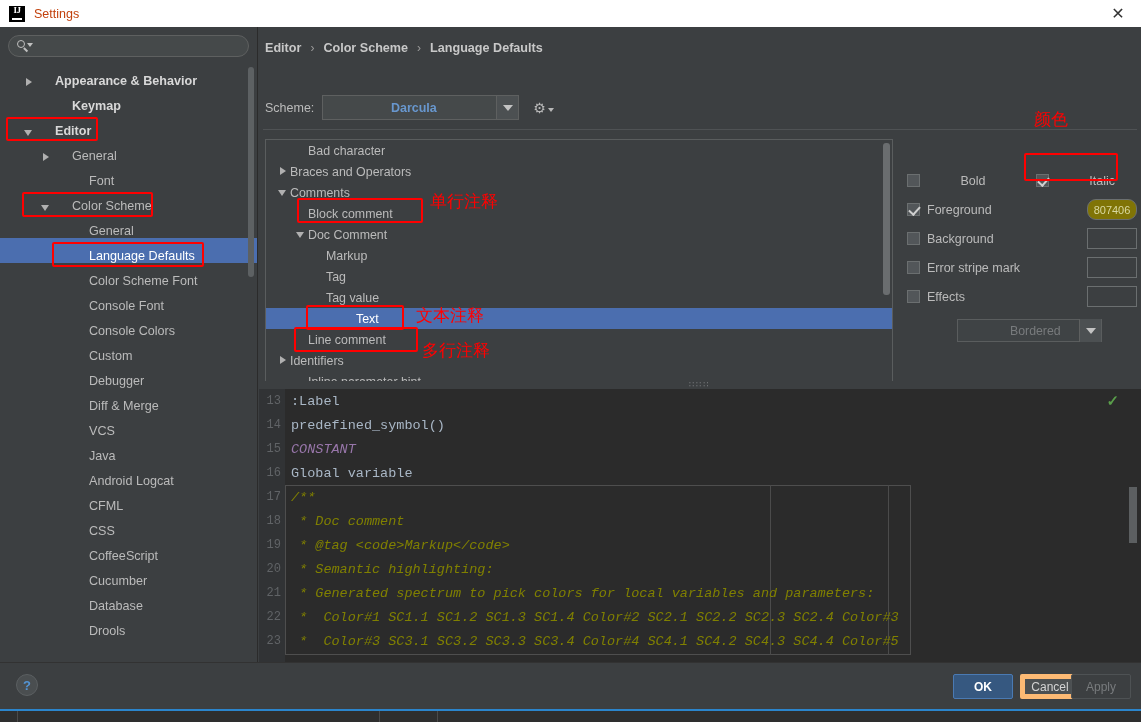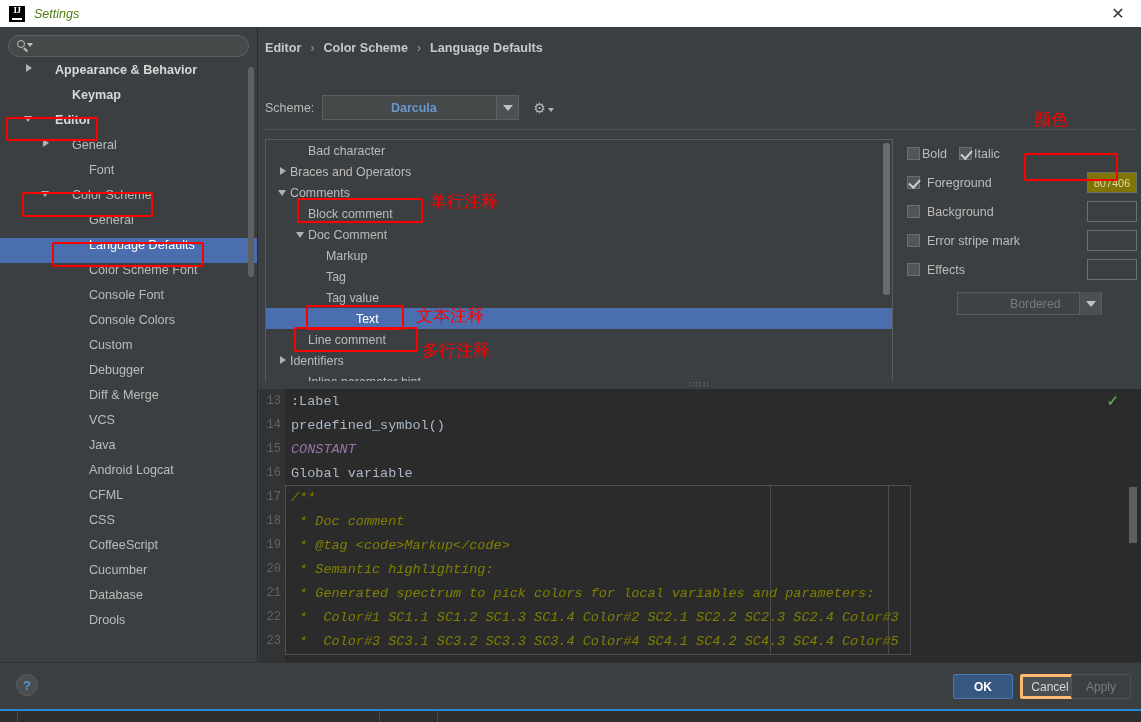--- a/index.html
+++ b/index.html
@@ -23,21 +23,21 @@
   .ij-logo::before {
     content: "IJ"; position: absolute; left: 0; top: -1px; width: 16px;
     text-align: center; color: #fff; font-size: 9px; font-weight: bold;
     font-family: "Liberation Serif", serif; letter-spacing: -0.5px;
   }
   .ij-logo::after {
     content: ""; position: absolute; left: 3px; bottom: 2px; width: 10px; height: 2px;
     background: #fff;
   }
   .title-text {
-    margin-left: 9px; font-size: 12.5px; color: #4d7c0f; font-style: italic;
+    margin-left: 9px; font-size: 12.5px; color: #c2410c;
   }
   .close-btn {
     position: absolute; right: 0; top: 0; width: 46px; height: 27px;
     display: flex; align-items: center; justify-content: center;
     color: #333; font-size: 16px; font-family: "DejaVu Sans", sans-serif;
     cursor: pointer;
   }
 
   
   .sidebar {
@@ -58,21 +58,21 @@
     position: absolute; left: 7px; top: 8px; width: 5px; height: 1.6px;
     background: #c0c0c0; transform: rotate(45deg); transform-origin: left center;
   }
   .search-icon .caret {
     position: absolute; left: 10px; top: 4px;
     border-left: 3px solid transparent; border-right: 3px solid transparent;
     border-top: 4px solid #c0c0c0;
   }
   .tree { position: relative; margin-top: 2px; height: 600px; overflow: hidden; }
   .t-item {
-    height: 25px; display: flex; align-items: flex-start;
+    height: 25px; display: flex; align-items: flex-end;
     font-size: 12.6px; color: #bbbbbb; white-space: nowrap; cursor: default; gap: 16px;
   }
   .t-item.bold { color: #d8d8d8; font-weight: bold; }
   .t-item.selected { background: #4b6eaf; color: #ffffff; }
   .t-arrow {
     width: 11px; height: 11px; position: relative; margin-right: 4px; flex: 0 0 auto;
   }
   .t-arrow.right::before {
     content: ""; position: absolute; left: 2px; top: 1px;
     border-top: 4.5px solid transparent; border-bottom: 4.5px solid transparent;
@@ -167,21 +167,21 @@
   .cb.checked::after {
     content: ""; position: absolute; left: 3px; top: 0px; width: 5px; height: 9px;
     border: solid #cfcfcf; border-width: 0 2px 2px 0; transform: rotate(42deg);
   }
   .cb-label { font-size: 12.5px; color: #bbbbbb; margin-left: 7px; }
   .swatch-box {
     width: 50px; height: 21px; border: 1px solid #6b6f70; background: #3c3f41;
   }
   .swatch-box.filled {
     display: flex; align-items: center; justify-content: center;
-    font-size: 11px; color: #d9d9a0; font-family: "Liberation Sans", sans-serif;
+    font-size: 11px; color: #d9d9a0; font-family: "Liberation Sans", sans-serif; border-radius: 9px;
   }
   .bordered-combo {
     width: 145px; height: 23px; background: #3f4345; border: 1px solid #5a5d5e;
     display: flex; align-items: center; margin-left: 50px; margin-top: 8px;
   }
   .bordered-combo .val {
     flex: 1; padding-left: 8px; font-size: 12.3px; color: #787b7d; margin-left: 44px;
   }
 
   
@@ -243,21 +243,21 @@
   .btn {
     position: absolute; top: 11px; height: 25px;
     display: flex; align-items: center; justify-content: center;
     font-size: 12px; border-radius: 2px; cursor: pointer;
   }
   .btn.ok {
     right: 128px; width: 60px; background: #365880; border: 1px solid #4a7ab3;
     color: #ffffff; font-weight: bold;
   }
   .btn.cancel {
-    right: 61px; width: 60px; background: #4c5052; border: 3px solid #fdba74;
+    right: 61px; width: 60px; background: #4c5052; border: 5px solid #fdba74;
     color: #d4d4d4;
   }
   .btn.apply {
     right: 10px; width: 60px; background: #3c3f41; border: 1px solid #4e5254;
     color: #787b7d;
   }
 
   
   .taskbar {
     position: absolute; left: 0; top: 709px; width: 1141px; height: 13px;
@@ -502,21 +502,21 @@
           <div class="a-item">
             <span style="width: 24px; flex: 0 0 auto;"></span>
             <span class="a-arrow"></span>
             <span>Inline parameter hint</span>
           </div>
         </div>
       <div class="attr-sb"></div>
     </div>
 
     <div class="opts">
-      <div class="row" style="justify-content:flex-start; padding-right:22px; ">
+      <div class="row" style="justify-content:space-between; padding-right:22px; margin-top:27px;">
         <span class="cb" id="cb-bold"></span>
         <span class="cb-label" style="margin-left:2px;">Bold</span>
         <span class="cb checked" id="cb-italic" style="margin-left:12px;"></span>
         <span class="cb-label" style="margin-left:2px;">Italic</span>
       </div>
 
       <div class="row">
         <span class="cb checked" id="cb-fg"></span>
         <span class="cb-label">Foreground</span>
         <span class="swatch-box filled" id="fg-swatch" style="margin-left: auto; background: rgb(128, 116, 6);">807406</span>

